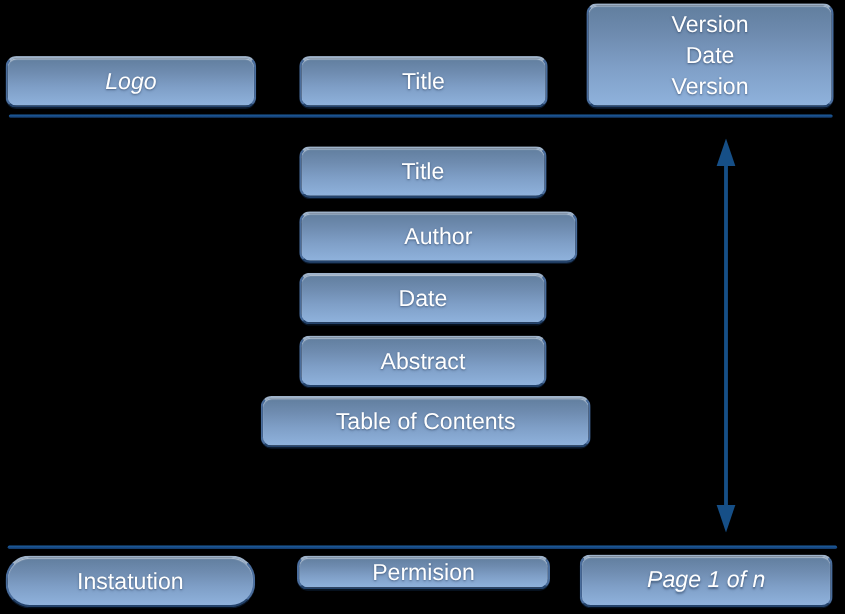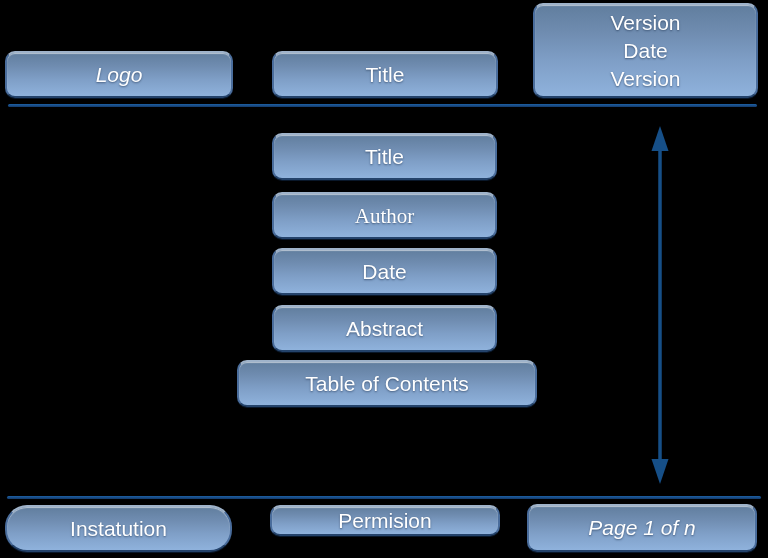--- a/index.html
+++ b/index.html
@@ -68,21 +68,21 @@
       <span>Version</span>
     </span>
   </div>
 
   <div class="hline" style="left:8px; top:104px; width:749px;"></div>
 
   <div class="box" style="left:272px; top:133px; width:225px; height:47px;">
     <span>Title</span>
   </div>
 
-  <div class="box" style="left:272px; top:192px; width:225px; height:47px;font-family:Liberation Serif, serif;">
+  <div class="box" style="left:272px; top:192px; width:253px; height:47px;">
     <span>Author</span>
   </div>
 
   <div class="box" style="left:272px; top:248px; width:225px; height:47px;">
     <span>Date</span>
   </div>
 
   <div class="box" style="left:237px; top:360px; width:300px; height:47px;">
     <span>Table of Contents</span>
   </div>

